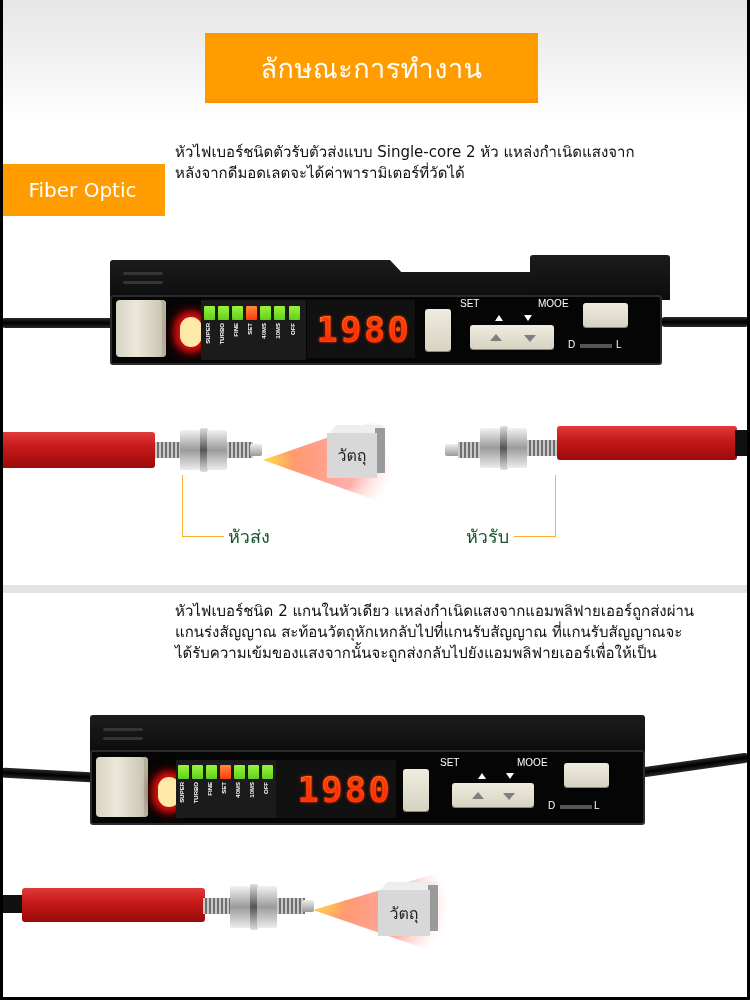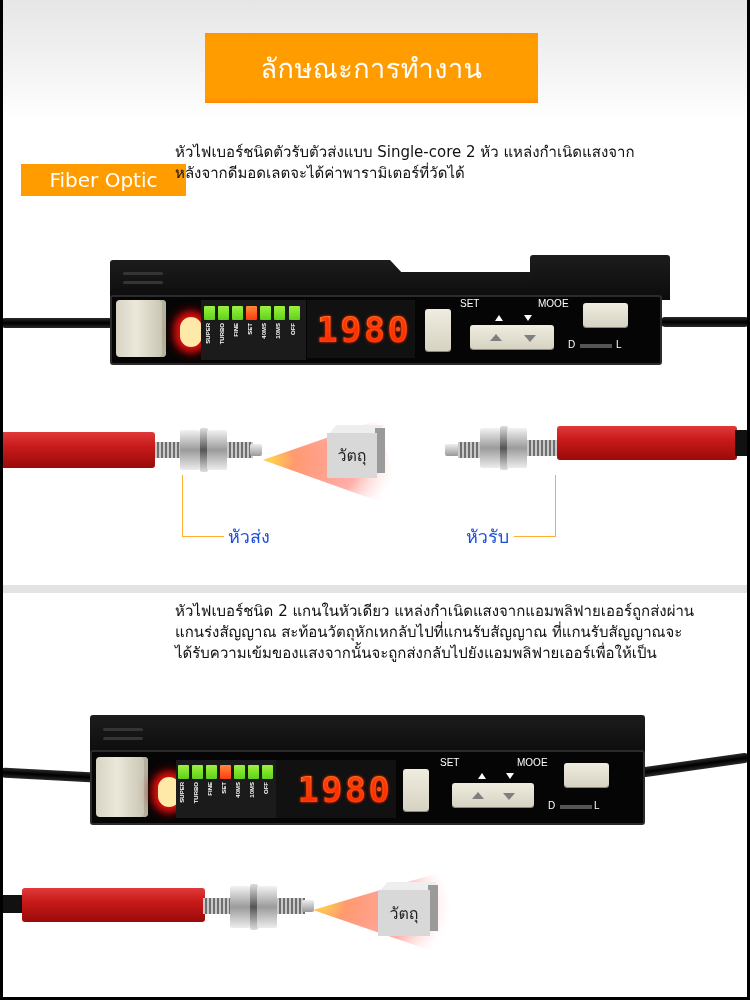--- a/index.html
+++ b/index.html
@@ -10,21 +10,21 @@
   .top-grad { position: absolute; left: 0; top: 0; width: 750px; height: 120px;
     background: linear-gradient(180deg, #e6e6e6 0%, #f4f4f4 60%, #ffffff 100%); }
 
   .title-banner { position: absolute; left: 205px; top: 33px; width: 333px; height: 70px;
     background: linear-gradient(180deg, #ff9400 0%, #ff9c00 8%, #ff9c00 92%, #ff8a00 100%);
     display: flex; align-items: center; justify-content: center; }
   .title-banner span { color: #fff; font-size: 27px; font-family: "DejaVu Sans", sans-serif; letter-spacing: 0.5px; }
 
   .label-tag { position: absolute; background: #ff9c00; color: #fff; display: flex; align-items: center; justify-content: center;
     font-family: "DejaVu Sans", sans-serif; }
-  .tag1 { left: 0; top: 164px; width: 165px; height: 32px; font-size: 20px; margin-left: 21px; }
+  .tag1 { left: 0; top: 164px; width: 165px; height: 52px; font-size: 20px; }
   .tag2 { left: 0; top: 630px; width: 165px; height: 48px; font-size: 20px; }
 
   .desc { position: absolute; color: #111; font-size: 15px; line-height: 21px; font-family: "DejaVu Sans", sans-serif; }
   .desc1 { left: 175px; top: 142px; width: 570px; }
   .desc2 { left: 175px; top: 601px; width: 570px; }
   .desc div { white-space: nowrap; }
 
   .divider { position: absolute; left: 3px; top: 585px; width: 744px; height: 8px; background: #e3e3e3; }
 
   
@@ -64,21 +64,21 @@
   .black-cable { position: absolute; background: #111; }
 
   .beam { position: absolute; }
   .cube { position: absolute; }
   .cube .front { position: absolute; background: #d8d8d8; display: flex; align-items: center; justify-content: center;
     font-size: 16px; color: #222; font-family: "DejaVu Sans", sans-serif; }
   .cube .topf { position: absolute; background: #eeeeee; }
   .cube .side { position: absolute; background: #9a9a9a; }
 
   .callout { position: absolute; border-color: #ffae33; border-style: solid; }
-  .callout-text { position: absolute; color: #1d4ed8; font-size: 18px; font-family: "DejaVu Sans", sans-serif; }
+  .callout-text { position: absolute; color: #14532d; font-size: 18px; font-family: "DejaVu Sans", sans-serif; }
 
   .border-left { position: absolute; left: 0; top: 0; width: 3px; height: 1000px; background: #000; }
   .border-right { position: absolute; right: 0; top: 0; width: 3px; height: 1000px; background: #000; }
   .border-bottom { position: absolute; left: 0; bottom: 0; width: 750px; height: 3px; background: #000; }
 </style>
 </head>
 <body>
 
 <div class="page">
   <div class="top-grad"></div>

